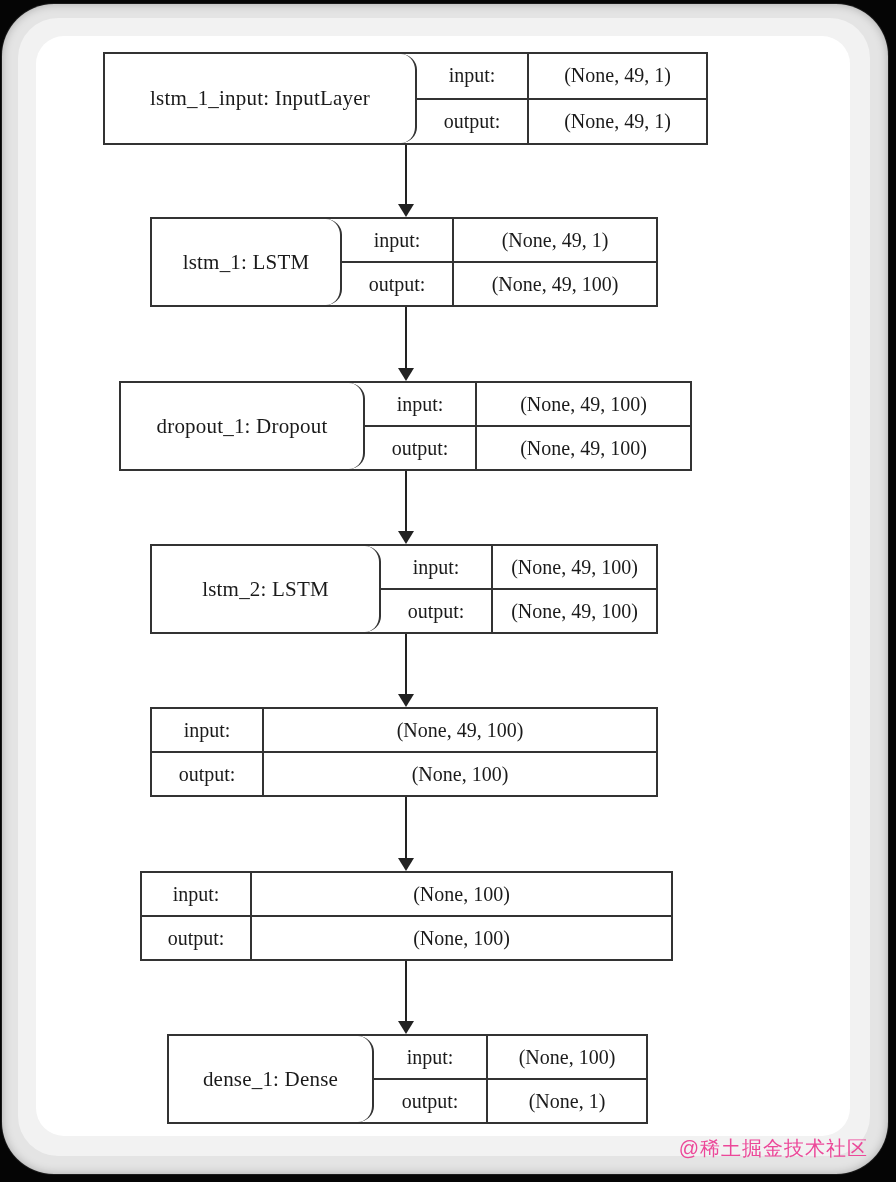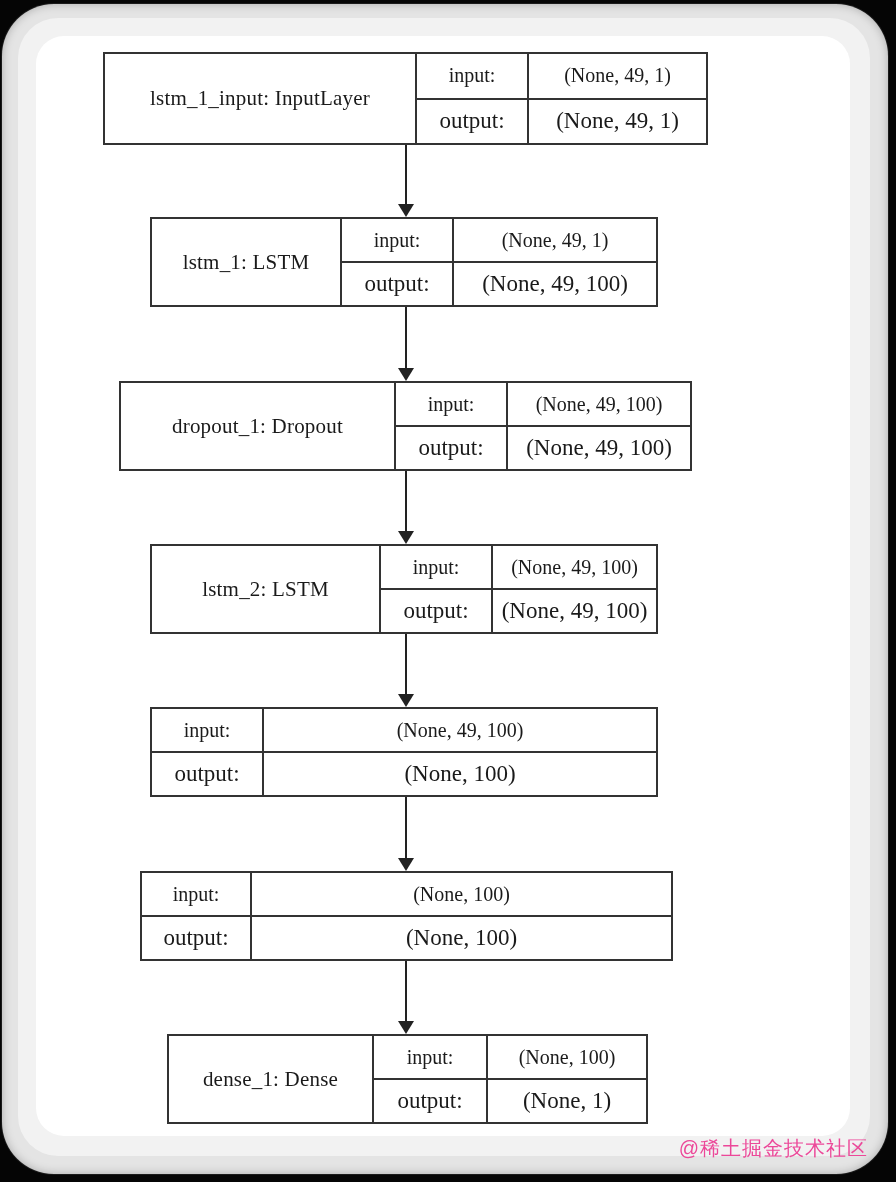--- a/index.html
+++ b/index.html
@@ -22,27 +22,27 @@
     border-radius:28px; background:#ffffff;
   }
   .diagram { position:absolute; inset:0; }
   .node {
     position:absolute; display:flex; box-sizing:border-box;
     border:2px solid #333; background:#fff; color:#1a1a1a;
   }
   .cell { display:flex; align-items:center; justify-content:center; box-sizing:border-box; }
   .name-cell {
     border-right:2px solid #333; font-size:21px; letter-spacing:0.2px;
-    padding:0 6px; text-align:center;
+    padding:0 6px; text-align:center;border-radius:16px;
   }
   .col { display:flex; flex-direction:column; }
   .labels-col { border-right:2px solid #333; }
   .values-col { flex:1; }
   .row-top { flex:1; border-bottom:2px solid #333; font-size:20px; }
-  .row-bot { flex:1; font-size:23px;text-align:right; }
+  .row-bot { flex:1; font-size:20px;text-align:right; }
   .arrow { position:absolute; width:16px; }
   .arrow .shaft {
     position:absolute; left:7px; top:0; bottom:11px; width:2px; background:#222;
   }
   .arrow .head {
     position:absolute; left:0; bottom:0; width:0; height:0;
     border-left:8px solid transparent; border-right:8px solid transparent;
     border-top:13px solid #222;
   }
   .watermark {
@@ -76,21 +76,21 @@
     <div class="col labels-col" style="width: 110px;">
       <div class="cell row-top">input:</div>
       <div class="cell row-bot">output:</div>
     </div>
     <div class="col values-col">
       <div class="cell row-top">(None, 49, 1)</div>
       <div class="cell row-bot">(None, 49, 100)</div>
     </div>
   </div>
       <div class="node" style="left: 119px; top: 381px; width: 573px; height: 90px;">
-    <div class="cell name-cell" style="width: 275px; font-family: Liberation Serif, serif;">dropout_1: Dropout</div>
+    <div class="cell name-cell" style="width: 244px; font-family: Liberation Serif, serif;">dropout_1: Dropout</div>
     <div class="col labels-col" style="width: 110px;">
       <div class="cell row-top">input:</div>
       <div class="cell row-bot">output:</div>
     </div>
     <div class="col values-col">
       <div class="cell row-top">(None, 49, 100)</div>
       <div class="cell row-bot">(None, 49, 100)</div>
     </div>
   </div>
       <div class="node" style="left: 150px; top: 544px; width: 508px; height: 90px;">

